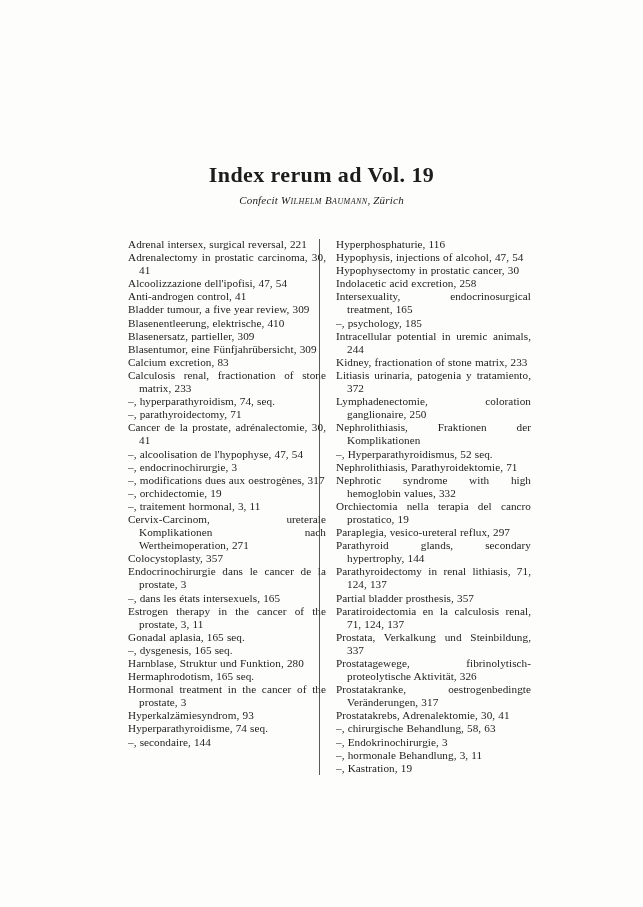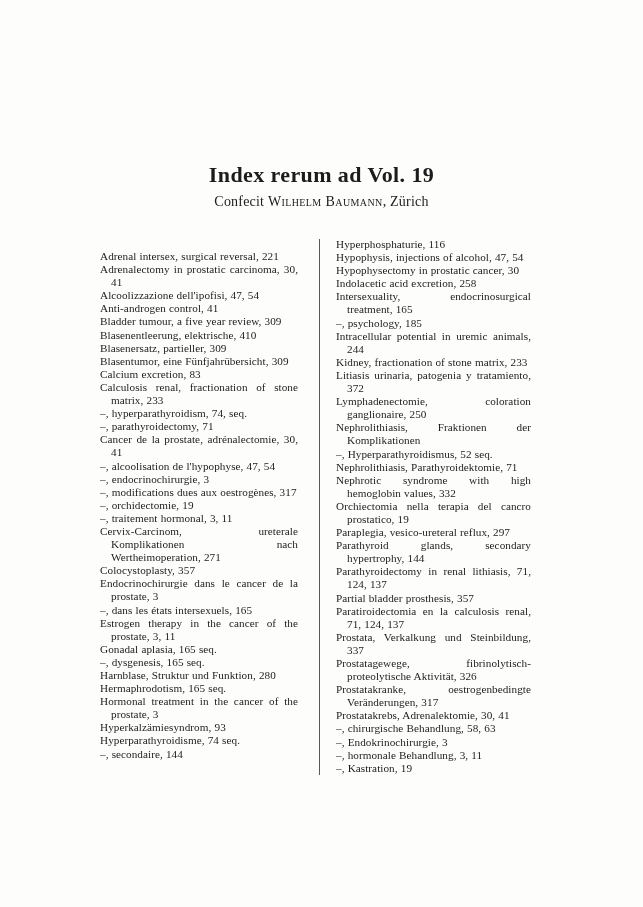--- a/index.html
+++ b/index.html
@@ -19,31 +19,32 @@
   .title{
     position:absolute;top:162px;left:0;width:100%;
     text-align:center;
     font-size:22px;font-weight:bold;
     letter-spacing:0.4px;
     color:var(--ink);
   }
   .subtitle{
     position:absolute;top:194px;left:0;width:100%;
     text-align:center;
-    font-size:14px;
+    font-size:11px;
     letter-spacing:0.2px;
+    font-style:italic;
   }
   .subtitle .smallcaps{
     font-variant:small-caps;
     letter-spacing:0.4px;
   }
   .col{
     position:absolute;top:238px;
   }
-  .col-left{left:100px;width:198px;margin-top:12px;}
+  .col-left{left:128px;width:198px;}
   .col-right{left:336px;width:195px;}
   .entry{
     font-size:11.2px;
     line-height:13.1px;
     text-align:justify;
     padding-left:11px;
     text-indent:-11px;
     letter-spacing:0.05px;
     word-spacing:0.3px;
   }

